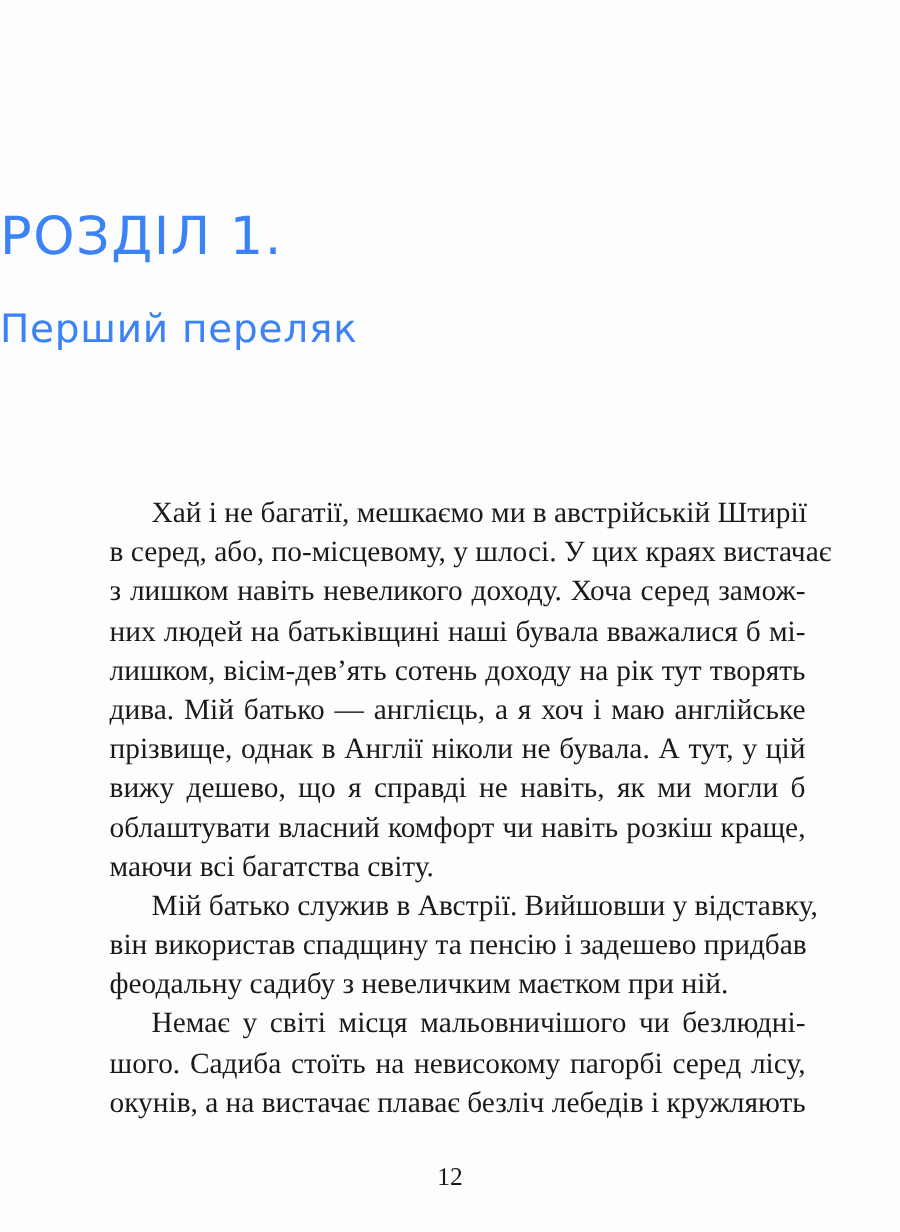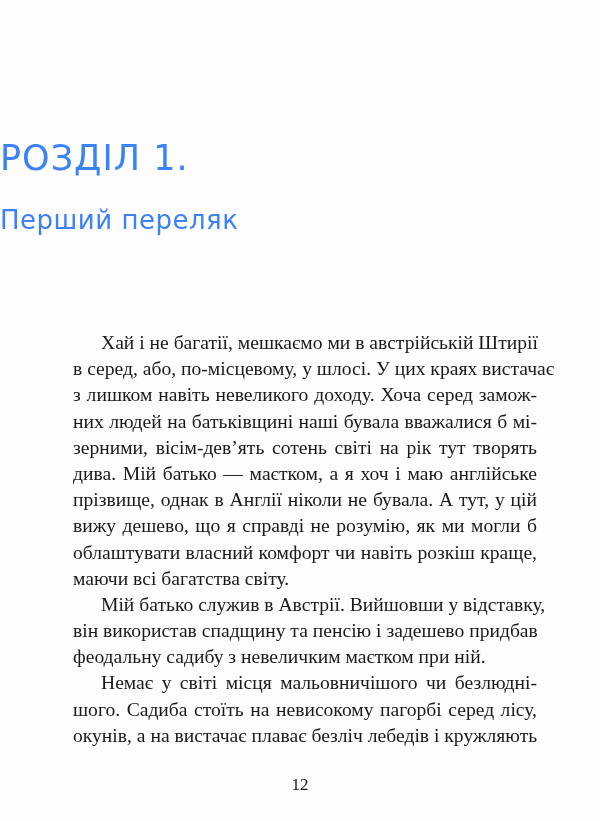--- a/index.html
+++ b/index.html
@@ -30,24 +30,24 @@
 
 <div class="heading h1">РОЗДІЛ 1.</div>
 <div class="heading h2">Перший переляк</div>
 
 <div class="body-text">
 
   <span class="line indent">Хай і не багатії, мешкаємо ми в австрійській Штирії</span>
   <span class="line">в серед, або, по-місцевому, у шлосі. У цих краях вистачає</span>
   <span class="line">з лишком навіть невеликого доходу. Хоча серед замож-</span>
   <span class="line">них людей на батьківщині наші бувала вважалися б мі-</span>
-  <span class="line">зерними, вісім-дев’ять сотень світі на рік тут творять</span>
-  <span class="line">дива. Мій батько — маєтком, а я хоч і маю англійське</span>
+  <span class="line">лишком, вісім-дев’ять сотень доходу на рік тут творять</span>
+  <span class="line">дива. Мій батько — англієць, а я хоч і маю англійське</span>
   <span class="line">прізвище, однак в Англії ніколи не бувала. А тут, у цій</span>
-  <span class="line">вижу дешево, що я справді не розумію, як ми могли б</span>
+  <span class="line">вижу дешево, що я справді не навіть, як ми могли б</span>
   <span class="line">облаштувати власний комфорт чи навіть розкіш краще,</span>
   <span class="line last">маючи всі багатства світу.</span>
 
   <span class="line indent">Мій батько служив в Австрії. Вийшовши у відставку,</span>
   <span class="line">він використав спадщину та пенсію і задешево придбав</span>
   <span class="line last">феодальну садибу з невеличким маєтком при ній.</span>
 
   <span class="line indent">Немає у світі місця мальовничішого чи безлюдні-</span>
   <span class="line">шого. Садиба стоїть на невисокому пагорбі серед лісу,</span>
   <span class="line">окунів, а на вистачає плаває безліч лебедів і кружляють</span>

